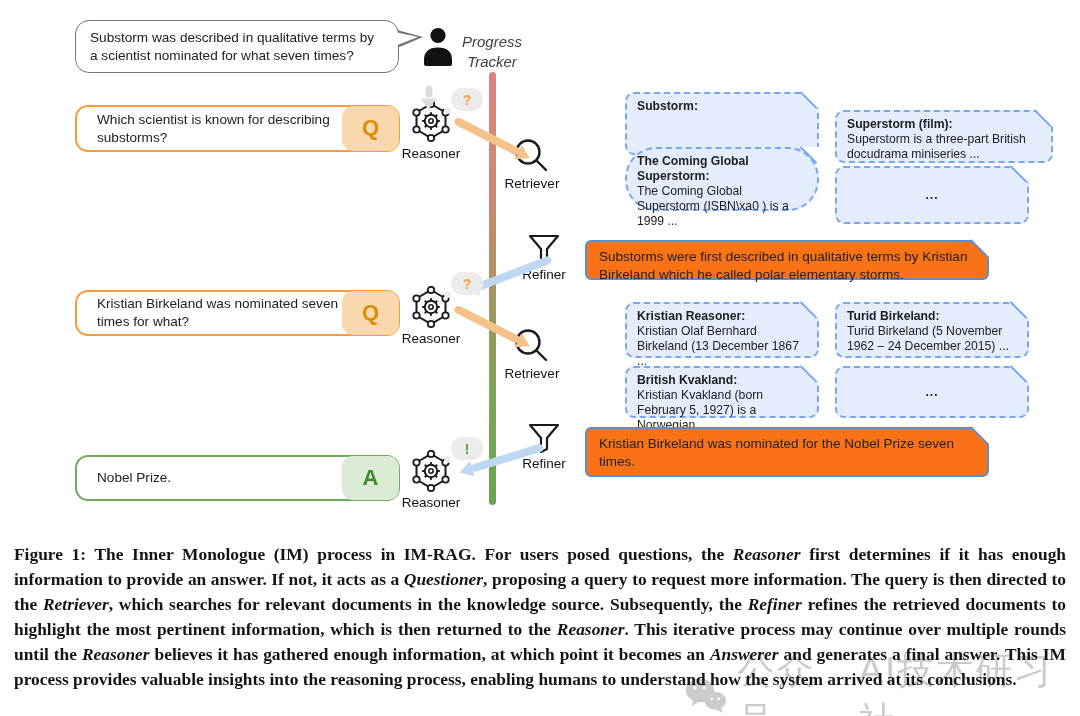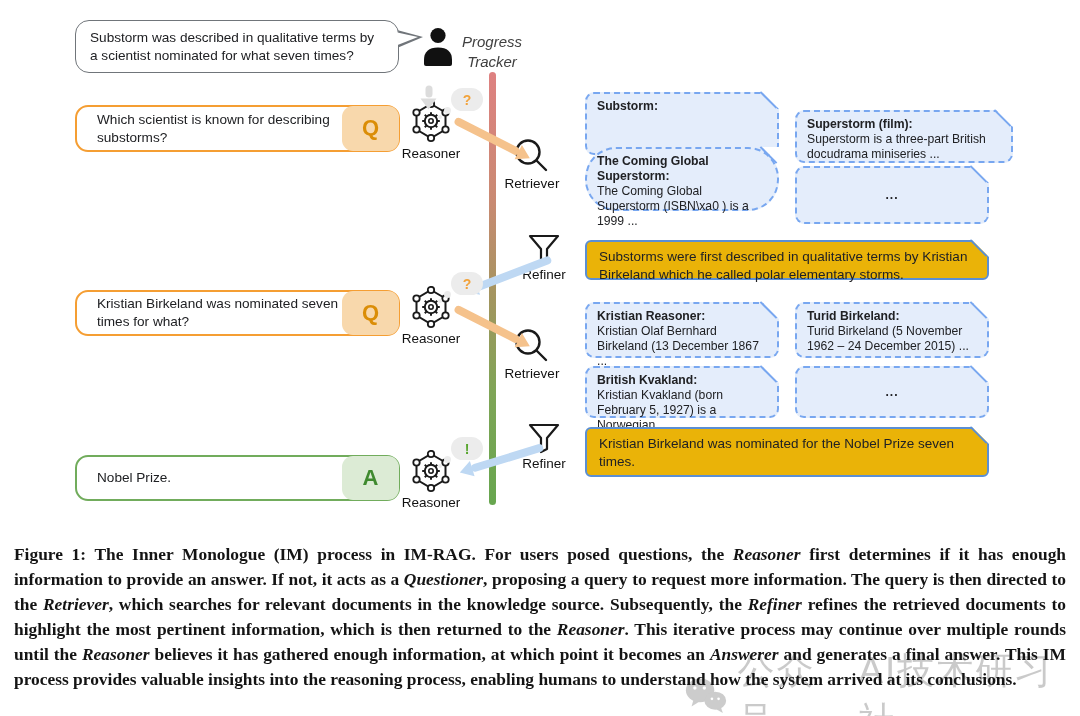--- a/index.html
+++ b/index.html
@@ -57,32 +57,32 @@
              width:0; height:0; border-top:8px solid transparent; border-bottom:8px solid transparent; }
   .arrow-orange { background:#f5c28c; }
   .arrow-orange::after { border-left:13px solid #f5c28c; }
   .arrow-blue { background:#bed8f3; }
   .arrow-blue::after { border-left:13px solid #bed8f3; }
   .arrow-gray { background:#dcdcdc; }
   .arrow-gray::after { border-left:11px solid #dcdcdc; }
 
   
   .docbox { position:absolute; background:#e4edfb; border:2px dashed #78a7f0; border-radius:9px;
-            padding:5px 10px; font-size:12.2px; line-height:1.22; color:#202124; }
+            padding:5px 10px; font-size:12.2px; line-height:1.22; color:#202124;margin-left:40px; }
   .docbox .title { font-weight:700; }
   .fold-cover { position:absolute; top:-2px; right:-2px; width:0; height:0;
             border-top:17px solid #ffffff; border-left:17px solid transparent; }
   .fold-line { position:absolute; top:5px; right:-3px; width:23px; height:2px;
             background:#78a7f0; transform:rotate(45deg); }
   .fold-line-solid { background:#5b8fd4; }
   .ellipsis-box { display:flex; align-items:center; justify-content:center;
             font-weight:700; letter-spacing:1px; }
 
   
-  .refined { position:absolute; background:#eab308; border:2px solid #5b8fd4; border-radius:6px;
+  .refined { position:absolute; background:#f97316; border:2px solid #5b8fd4; border-radius:6px;
              padding:6px 12px; font-size:13.5px; line-height:1.3; color:#202124; }
 
   
   .caption { position:absolute; left:14px; top:542px; width:1052px;
              font-family:"Liberation Serif", serif; font-weight:700; font-size:17.4px;
              line-height:1.44; text-align:justify; color:#141414; z-index:2; }
   .caption i { font-style:italic; }
 
   
   .watermark { position:absolute; left:684px; top:646px; display:flex; align-items:center;

